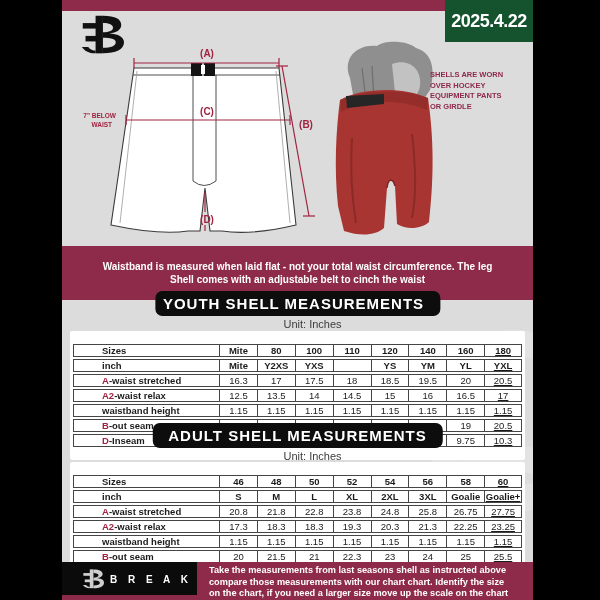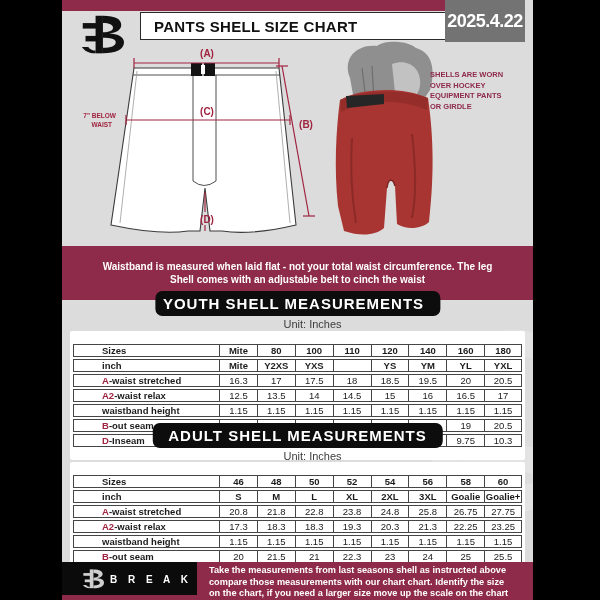--- a/index.html
+++ b/index.html
@@ -5,21 +5,21 @@
   html,body{margin:0;padding:0;}
   body{width:600px;height:600px;background:#000;position:relative;overflow:hidden;
        font-family:"Liberation Sans", sans-serif;}
   .content{position:absolute;left:62px;top:0;width:471px;height:600px;background:#dcdcdc;overflow:hidden;}
 
   
   .top-strip{position:absolute;left:0;top:0;width:383px;height:11px;background:#8e2a4a;}
   .logo-top{position:absolute;left:18px;top:11px;}
   .title-box{position:absolute;left:78px;top:12px;width:300px;height:26px;background:#fff;border:1px solid #2a2a2a;
              display:flex;align-items:center;padding-left:13px;font-size:15px;font-weight:600;color:#111;letter-spacing:.3px;}
-  .date-box{position:absolute;left:383px;top:0;width:80px;height:42px;background:#737373;color:#fff;
+  .date-box{position:absolute;left:383px;top:0;width:88px;height:42px;background:#14532d;color:#fff;
             display:flex;align-items:center;justify-content:center;font-size:18px;font-weight:700;letter-spacing:-.5px;}
 
   
   .pants-svg{position:absolute;left:14px;top:48px;}
   .photo-svg{position:absolute;left:270px;top:38px;}
   .photo-note{position:absolute;left:368px;top:70px;width:80px;color:#8e2a4a;font-size:7.5px;font-weight:700;line-height:10.5px;}
 
   
   .info-banner{position:absolute;left:0;top:246px;width:471px;height:54px;background:#8e2a4a;color:#fff;
                display:flex;flex-direction:column;justify-content:center;align-items:center;
@@ -30,21 +30,21 @@
   .section-banner{position:absolute;left:50%;transform:translateX(-50%);background:#0d0d0d;color:#fff;
                   border-radius:7px;padding:4px 16px;font-size:15px;font-weight:700;letter-spacing:1px;white-space:nowrap;}
   .unit{position:absolute;left:0;width:471px;text-align:center;font-size:11px;color:#3c3c3c;padding-left:15px;}
 
   
   .table-panel{position:absolute;left:8px;width:455px;background:#ffffff;border-radius:2px;padding:11px 3px;box-sizing:border-box;}
   table.meas{border-collapse:separate;border-spacing:0 2px;width:100%;table-layout:fixed;}
   table.meas td{border:solid #454545;border-width:1.4px 0 1.4px 1px;text-align:center;font-size:9.5px;color:#1b1b1b;
                 height:9px;line-height:9px;padding:1px 0;overflow:hidden;white-space:nowrap;}
   table.meas td:first-child{border-left-width:1.4px;text-align:left;padding-left:28px;font-weight:700;}
-  table.meas td:last-child{border-right-width:1.4px;}
+  table.meas td:last-child{border-right-width:1.4px;text-decoration:underline;}
   table.meas tr.hdr td{font-weight:700;}
   .pfx{color:#a02440;font-weight:700;}
   col.c-label{width:146px;}
 
   
   .wm{position:absolute;border:26px solid #e3e3e3;border-radius:50%;width:130px;height:130px;}
 
   
   .footer-bar{position:absolute;left:0;top:562px;width:471px;height:34px;background:#0b0b0b;}
   .bottom-strip{position:absolute;left:0;top:595px;width:471px;height:5px;background:#8e2a4a;}
@@ -65,21 +65,20 @@
   <div class="top-strip"></div>
   <svg class="logo-top" width="44" height="48" viewBox="0 0 48 48">
     <g fill="#111">
       <rect x="17" y="3" width="8" height="41"></rect>
       <path d="M25,3 c14,0 20,4 20,10 c0,6 -7,9 -13,9 c8,1 16,3 16,10 c0,8 -9,12 -23,12 l0,-6 c9,0 14,-2 14,-6 c0,-4 -6,-5 -14,-5 l0,-6 c7,0 11,-2 11,-5 c0,-3 -4,-5 -11,-5 z"></path>
       <rect x="3" y="11" width="15" height="6"></rect>
       <rect x="6" y="25" width="12" height="6"></rect>
       <path d="M17,44 c-8,0 -12,-3 -15,-7 l7,0 c2,3 5,4 8,4 z"></path>
     </g>
   </svg>
-  <div class="title-box">PANTS SHELL SIZE CHART</div>
   <div class="date-box">2025.4.22</div>
 
   <svg class="pants-svg" width="255" height="190" viewBox="0 0 255 190">
 
     <path d="M58,20 L203,20 L220,177 C190,184 165,186 146,183 L134,183 L129,140 L124,183 L112,183 C93,186 68,184 35,177 Z" fill="#ffffff" stroke="#3a3a3a" stroke-width="1.1"></path>
     <path d="M57,27 L204,27" fill="none" stroke="#3a3a3a" stroke-width="0.9"></path>
     <path d="M61,23 L44,175" fill="none" stroke="#9a9a9a" stroke-width="0.8"></path>
     <path d="M200,23 L214,175" fill="none" stroke="#9a9a9a" stroke-width="0.8"></path>
     <path d="M117,27 L117,133 Q128,142 140,133 L140,27" fill="none" stroke="#3a3a3a" stroke-width="0.9"></path>
 

